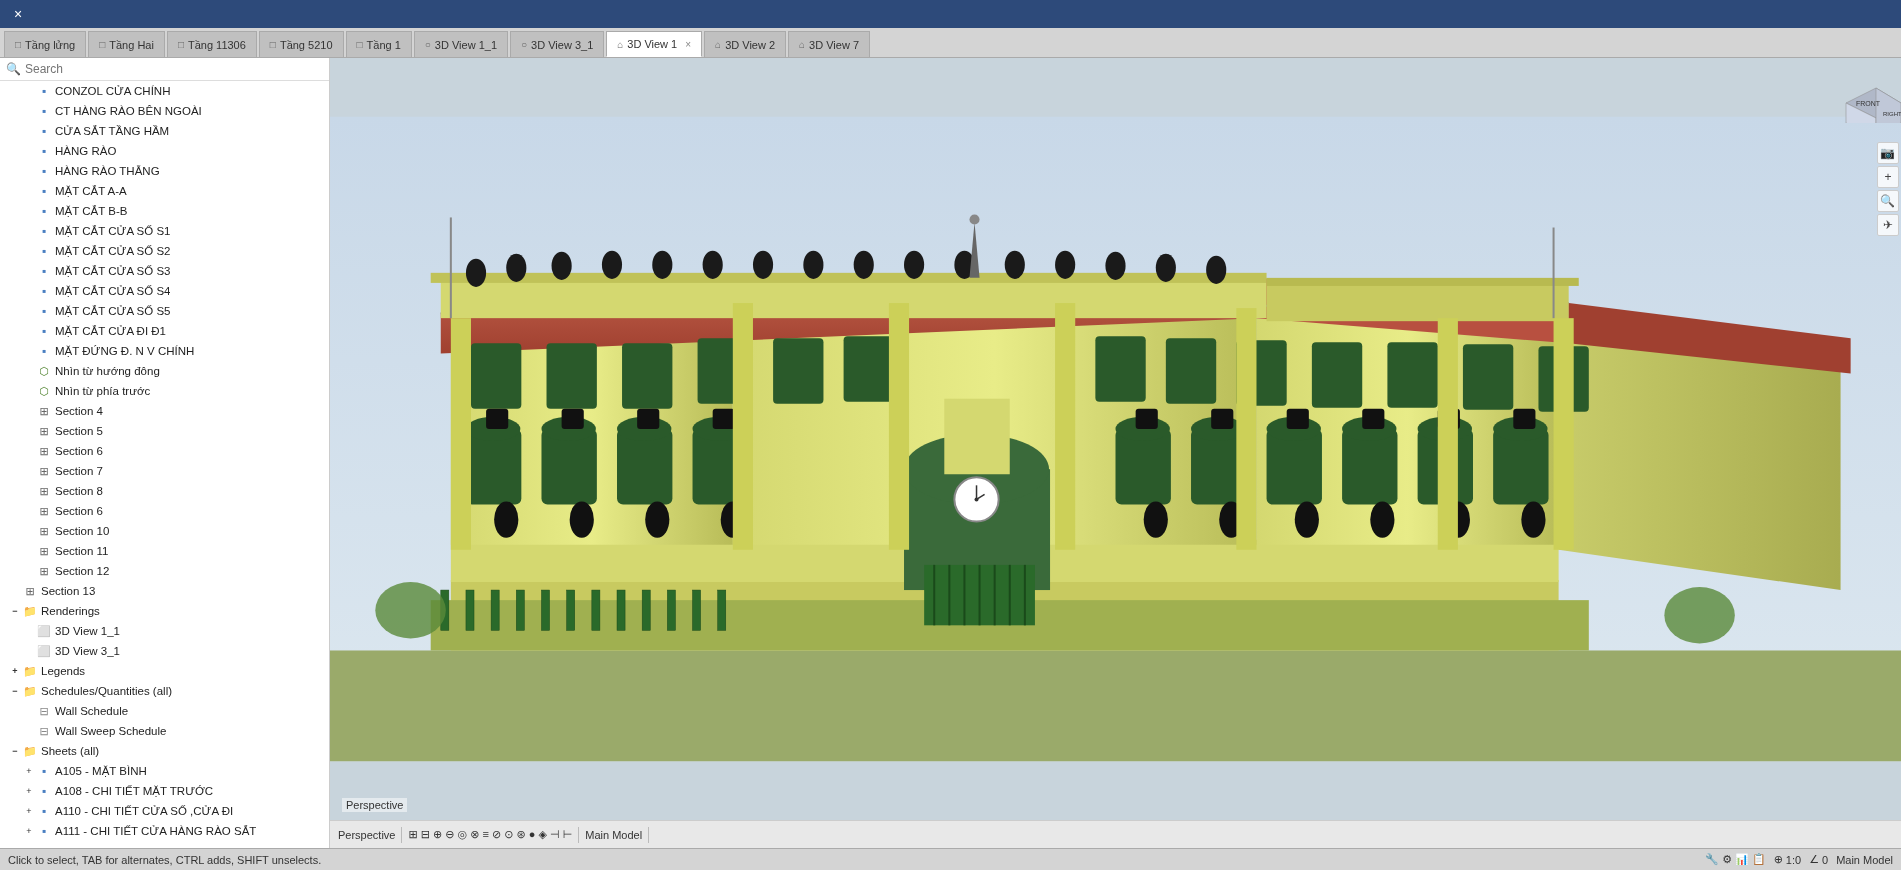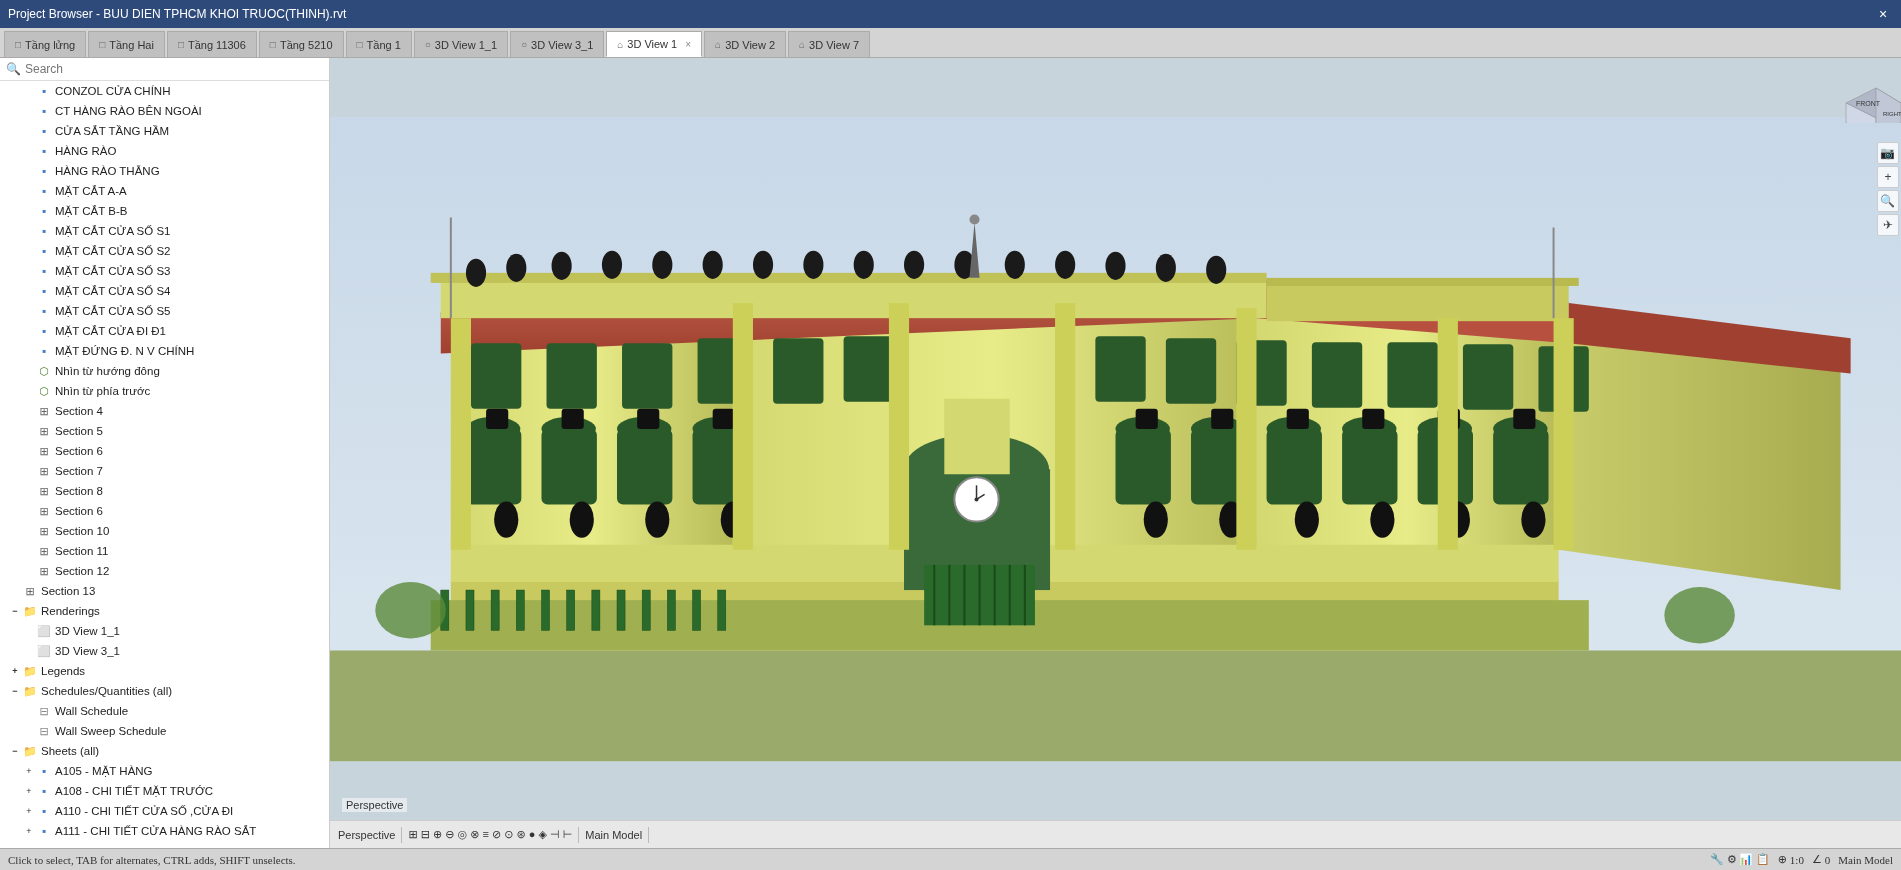--- a/index.html
+++ b/index.html
@@ -190,21 +190,21 @@
       background: #d4d4d4;
       border-top: 1px solid #aaa;
       display: flex;
       align-items: center;
       padding: 0 8px;
       font-size: 11px;
       color: #333;
       flex-shrink: 0;
       gap: 8px;
     }
-    .status-item { display: flex; align-items: center; gap: 3px; font-family: Liberation Serif, serif; }
+    .status-item { display: flex; align-items: center; gap: 3px; }
 
     
     .view-label {
       position: absolute;
       bottom: 8px;
       left: 12px;
       font-size: 11px;
       color: #333;
       background: rgba(255,255,255,0.5);
       padding: 1px 4px;
@@ -222,21 +222,20 @@
       overflow-x: hidden;
     }
     .tree-wrapper::-webkit-scrollbar { width: 12px; }
     .tree-wrapper::-webkit-scrollbar-track { background: #f5f5f5; }
     .tree-wrapper::-webkit-scrollbar-thumb { background: #c0c0c0; }
   </style>
 </head>
 <body>
 
 <div class="title-bar">
-  <span class="title-bar-text">Project Browser - BUU DIEN TPHCM KHOI TRUOC(THINH).rvt</span>
   <span class="title-bar-close">×</span>
 </div>
 
 <div class="tab-bar">
   <div class="tab">
     <span class="tab-icon">□</span>
     <span>Tầng lửng</span>
   </div>
   <div class="tab">
     <span class="tab-icon">□</span>
@@ -491,21 +490,21 @@
         <div class="tree-item">
           <span class="indent" style="width:0px"></span>
           <span class="expander" style="color:#333; font-weight:bold;">−</span>
           <span class="item-icon icon-folder">📁</span>
           <span class="tree-label">Sheets (all)</span>
         </div>
         <div class="tree-item">
           <span class="indent" style="width:14px"></span>
           <span class="expander" style="color:#333;">+</span>
           <span class="item-icon icon-sheet">▪</span>
-          <span class="tree-label">A105 - MẶT HÀNG</span>
+          <span class="tree-label">A105 - MẶT BÌNH</span>
         </div>
         <div class="tree-item">
           <span class="indent" style="width:14px"></span>
           <span class="expander" style="color:#333;">+</span>
           <span class="item-icon icon-sheet">▪</span>
           <span class="tree-label">A108 - CHI TIẾT MẶT TRƯỚC</span>
         </div>
         <div class="tree-item">
           <span class="indent" style="width:14px"></span>
           <span class="expander" style="color:#333;">+</span>

